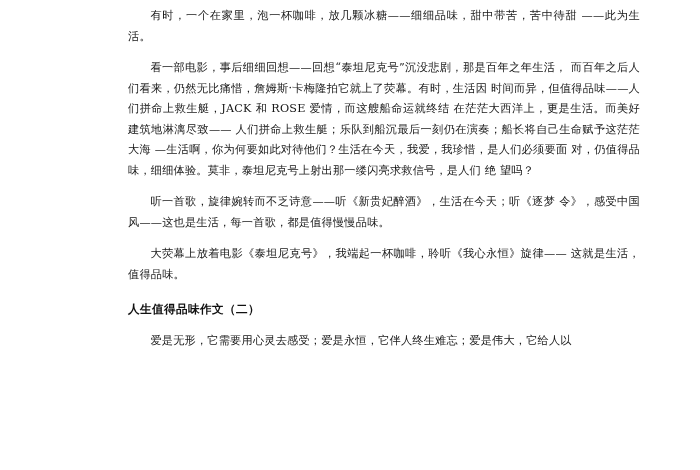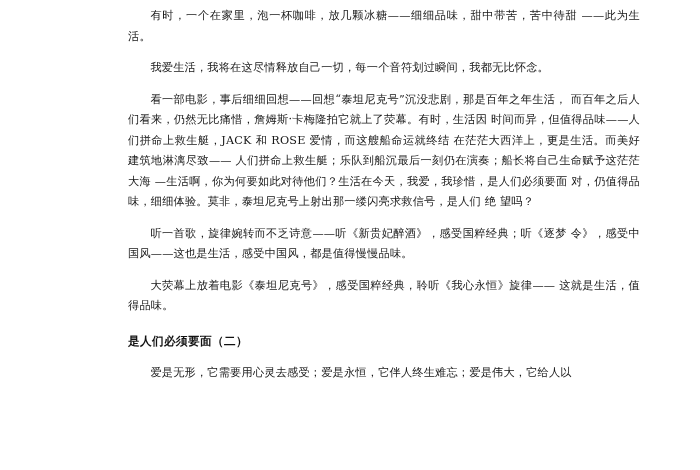--- a/index.html
+++ b/index.html
@@ -44,19 +44,18 @@
   }
   .clipped {
     overflow: hidden;
   }
 </style>
 </head>
 <body>
 
 <div class="page">
   <p class="para indent">有时，一个在家里，泡一杯咖啡，放几颗冰糖——细细品味，甜中带苦，苦中待甜 ——此为生活。</p>
-  <p class="para indent">我爱生活，我将在这尽情释放自己一切，每一个音符划过瞬间，我都无比怀念。</p>
   <p class="para indent">看一部电影，事后细细回想——回想“泰坦尼克号”沉没悲剧，那是百年之年生活， 而百年之后人们看来，仍然无比痛惜，詹姆斯·卡梅隆拍它就上了荧幕。有时，生活因 时间而异，但值得品味——人们拼命上救生艇，JACK 和 ROSE 爱情，而这艘船命运就终结 在茫茫大西洋上，更是生活。而美好建筑地淋漓尽致—— 人们拼命上救生艇；乐队到船沉最后一刻仍在演奏；船长将自己生命赋予这茫茫大海 —生活啊，你为何要如此对待他们？生活在今天，我爱，我珍惜，是人们必须要面 对，仍值得品味，细细体验。莫非，泰坦尼克号上射出那一缕闪亮求救信号，是人们 绝 望吗？</p>
-  <p class="para indent">听一首歌，旋律婉转而不乏诗意——听《新贵妃醉酒》，感受国粹经典；听《逐梦 令》，感受中国风——这也是生活，感受中国风，都是值得慢慢品味。</p>
-  <p class="para indent">大荧幕上放着电影《泰坦尼克号》，感受国粹经典，聆听《我心永恒》旋律—— 这就是生活，值得品味。</p>
-  <p class="para heading">是人们必须要面（二）</p>
+  <p class="para indent">听一首歌，旋律婉转而不乏诗意——听《新贵妃醉酒》，生活在今天；听《逐梦 令》，感受中国风——这也是生活，每一首歌，都是值得慢慢品味。</p>
+  <p class="para indent">大荧幕上放着电影《泰坦尼克号》，我端起一杯咖啡，聆听《我心永恒》旋律—— 这就是生活，值得品味。</p>
+  <p class="para heading">人生值得品味作文（二）</p>
   <p class="para indent clipped">爱是无形，它需要用心灵去感受；爱是永恒，它伴人终生难忘；爱是伟大，它给人以</p>
 </div>
 
 </body></html>

